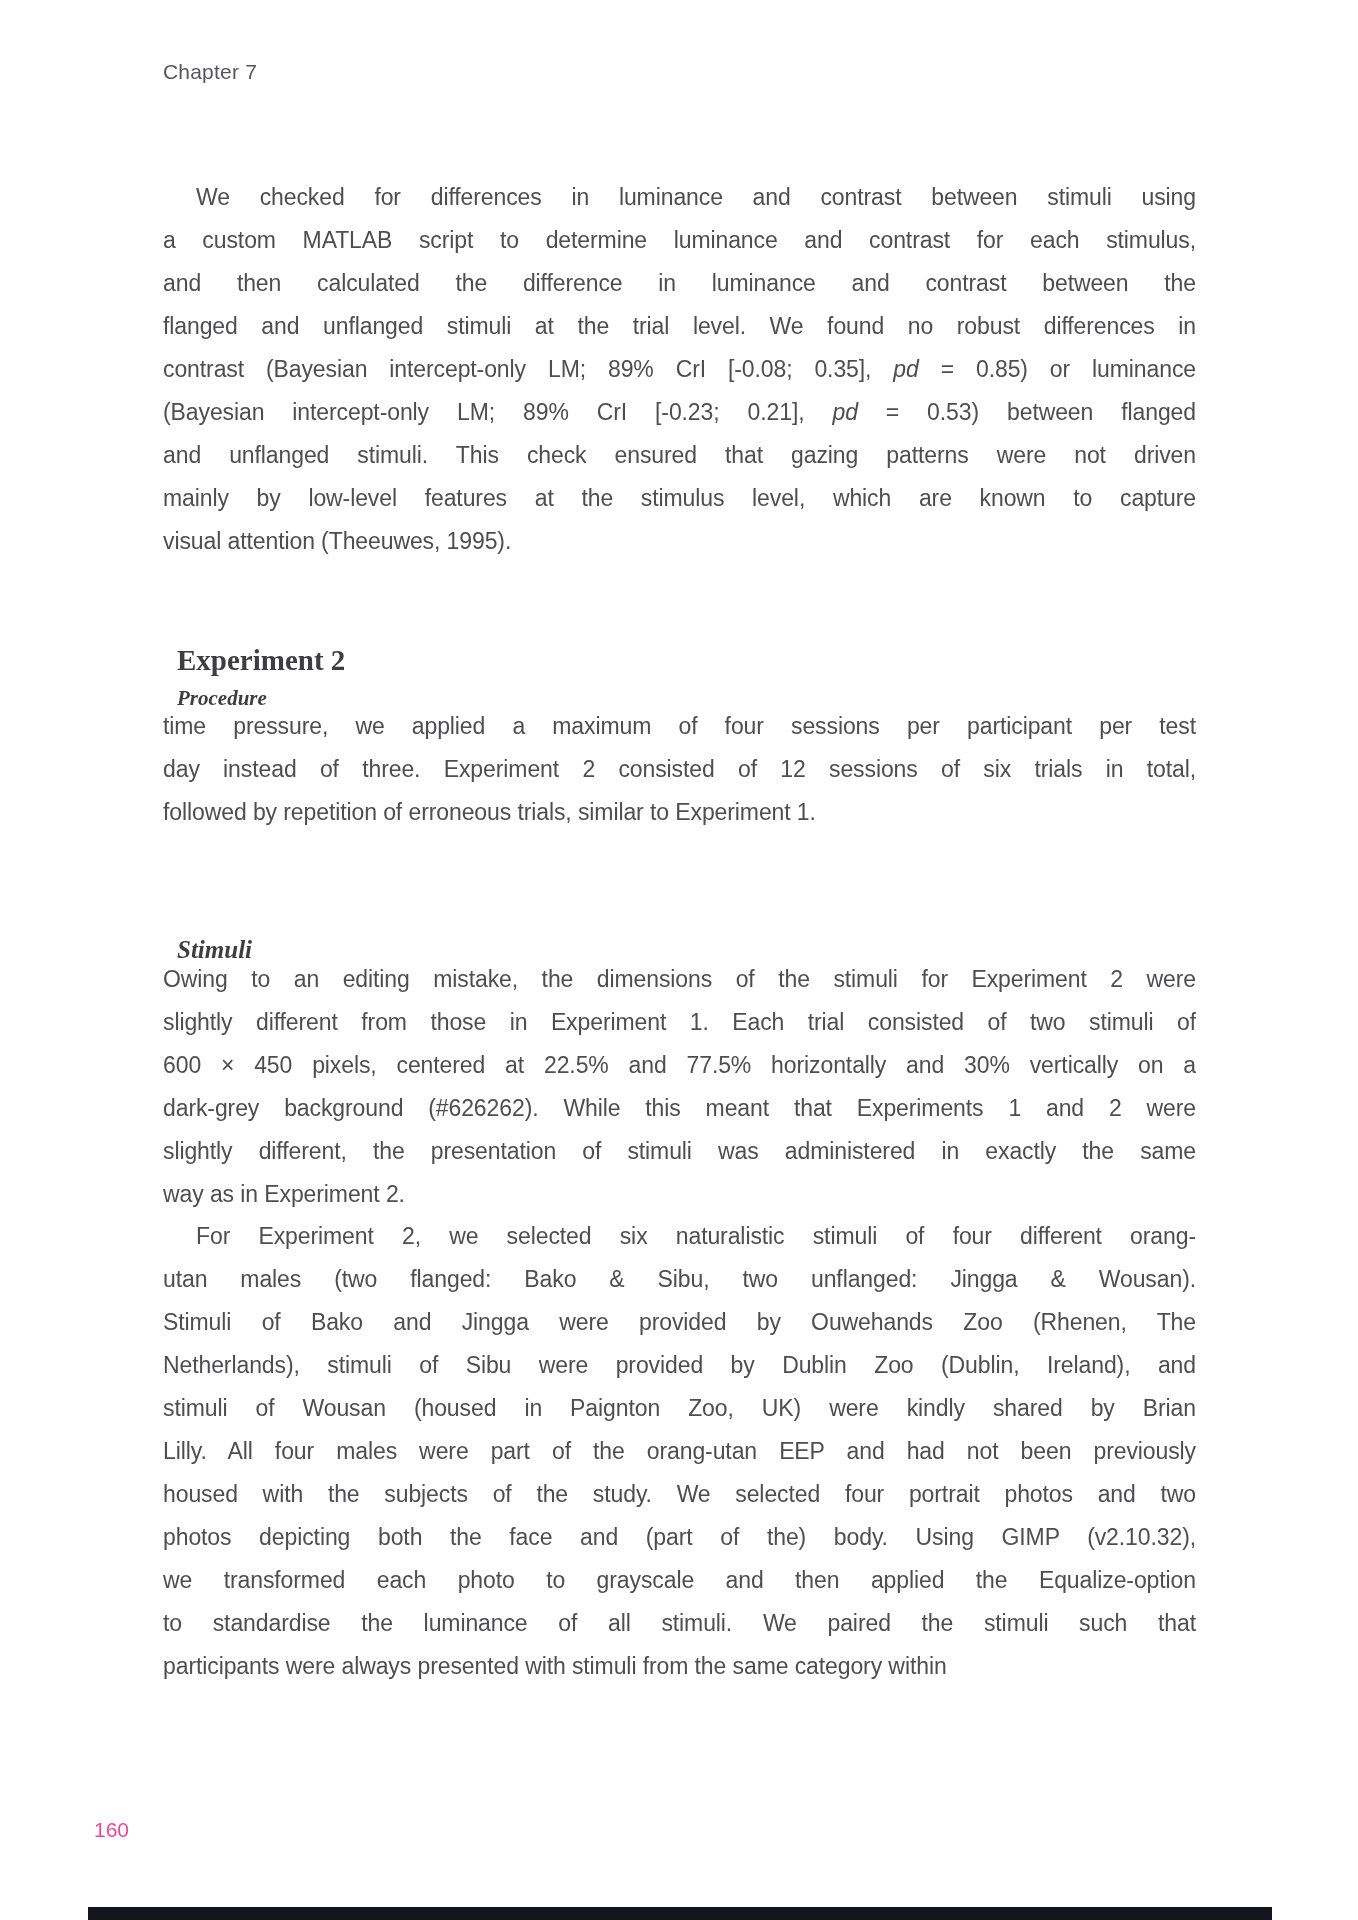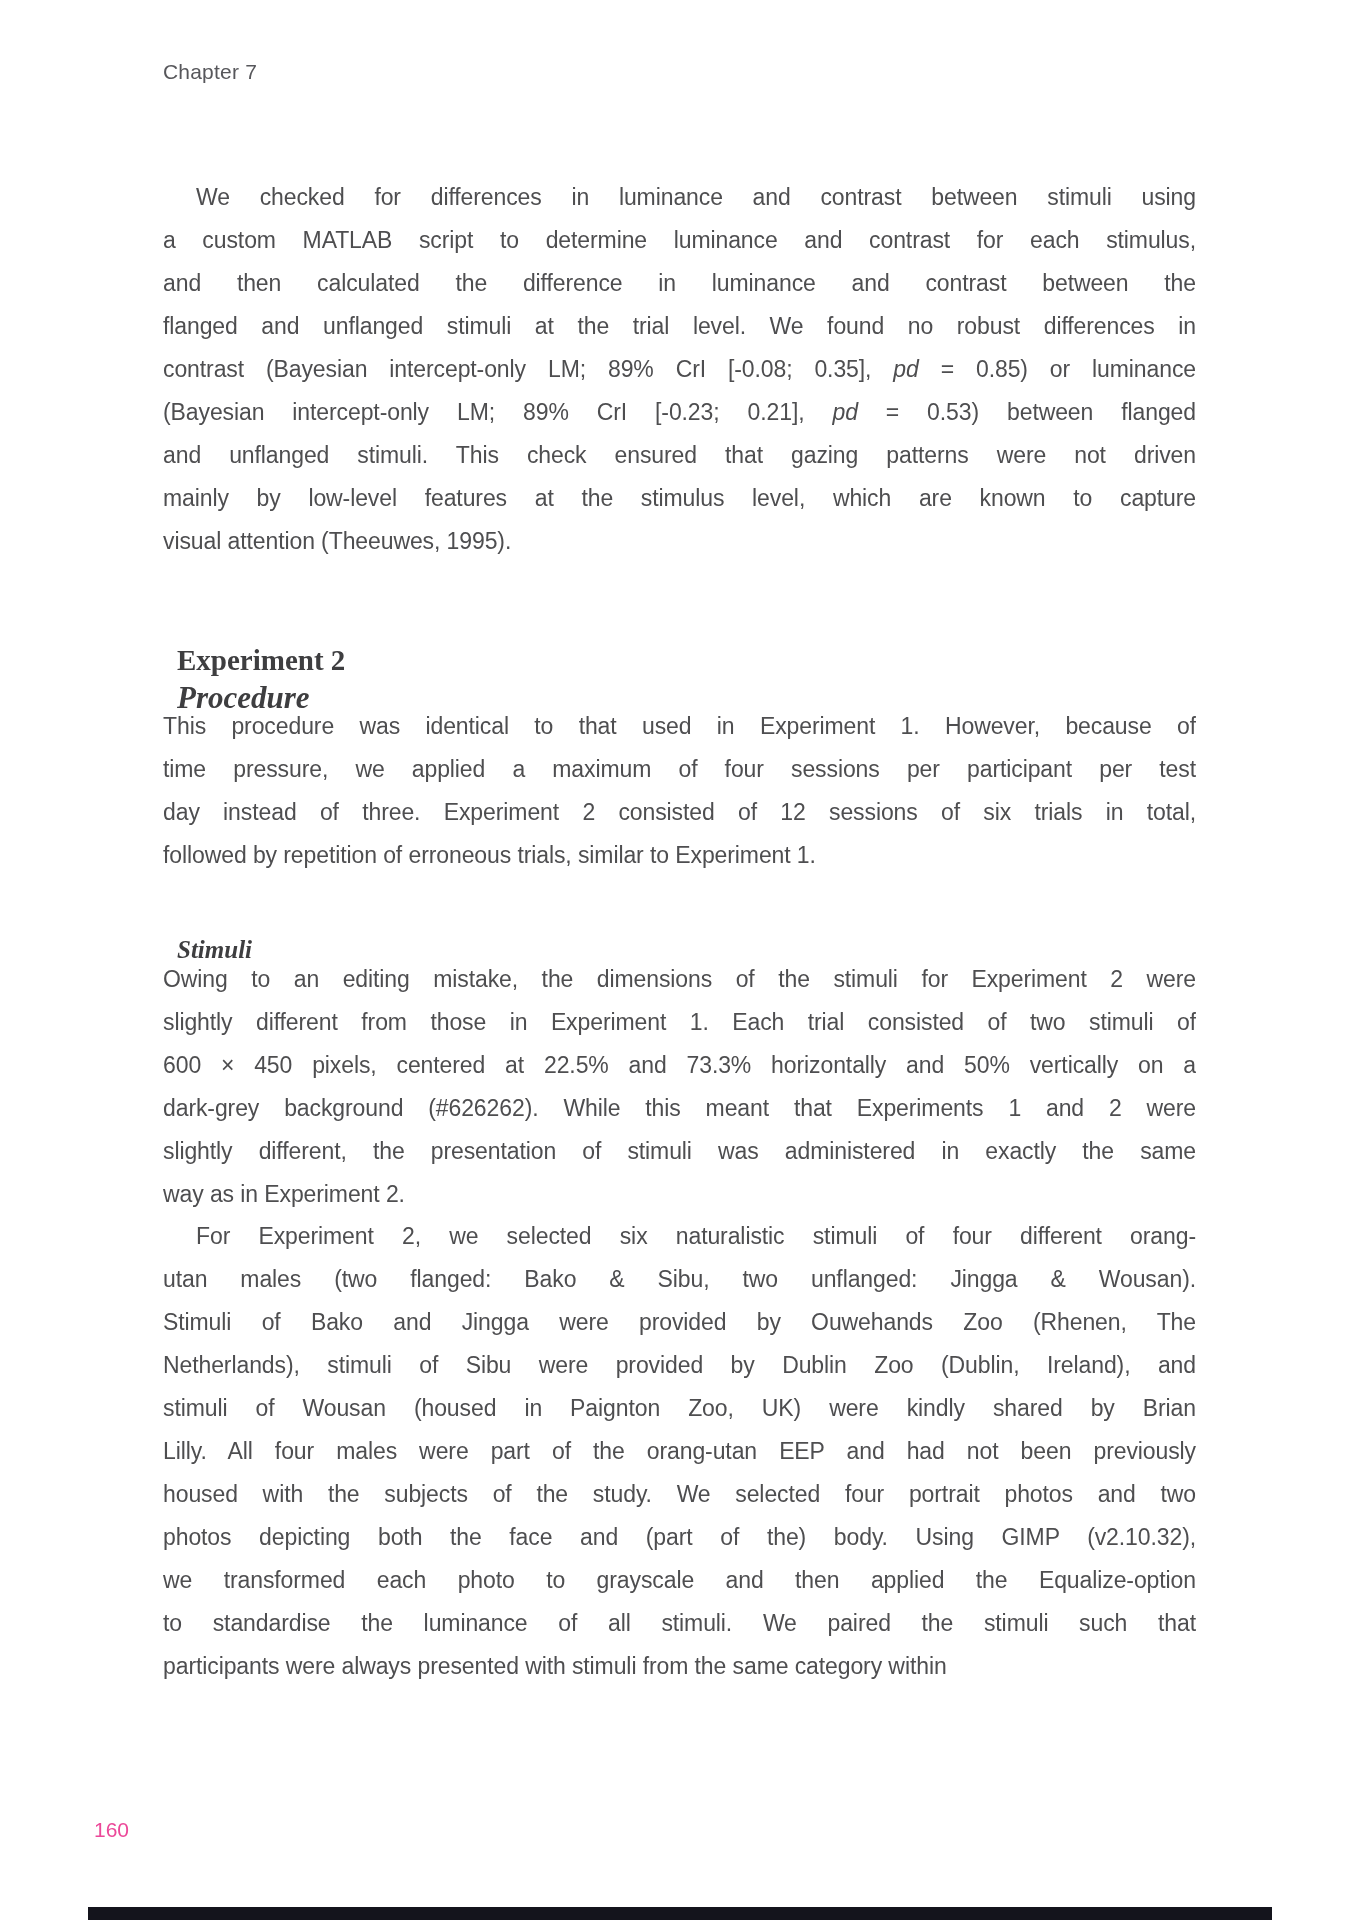--- a/index.html
+++ b/index.html
@@ -25,21 +25,21 @@
     white-space:normal;
   }
   .tline.last { text-align-last:left; }
   .tline.indent { text-indent:33px; }
   .h-serif {
     position:absolute; left:0; margin:14px;
     font-family:"Liberation Serif", serif;
     color:#3e3e40;
   }
   #h-experiment2 { top:626px; font-size:29px; line-height:40px; font-weight:700; }
-  #h-procedure  { top:666px; font-size:31px; line-height:36px; font-weight:700; font-style:italic; }
+  #h-procedure  { top:666px; font-size:21px; line-height:36px; font-weight:700; font-style:italic; }
   #h-stimuli    { top:918px; font-size:25px; line-height:36px; font-weight:700; font-style:italic; }
   #para-1 { top:164px;margin-top:12px; }
   #para-2 { top:705px; }
   #para-3 { top:958px; }
   #para-4 { top:1215px; }
   .page-number {
     position:absolute; left:94px; top:1818px;
     font-size:21px; color:#ec4899;
   }
   .bottom-bar {
@@ -66,32 +66,31 @@
         <div class="tline">and unflanged stimuli. This check ensured that gazing patterns were not driven</div>
         <div class="tline">mainly by low-level features at the stimulus level, which are known to capture</div>
         <div class="tline last">visual attention (Theeuwes, 1995).</div>
       </div>
 
     <h2 class="h-serif" id="h-experiment2">Experiment 2</h2>
 
     <h3 class="h-serif" id="h-procedure">Procedure</h3>
 
     <div class="para" id="para-2">
-        <div class="tline">This procedure was identical to that used in Experiment 1. However, because of</div>
         <div class="tline">time pressure, we applied a maximum of four sessions per participant per test</div>
         <div class="tline">day instead of three. Experiment 2 consisted of 12 sessions of six trials in total,</div>
         <div class="tline last">followed by repetition of erroneous trials, similar to Experiment 1.</div>
       </div>
 
     <h3 class="h-serif" id="h-stimuli">Stimuli</h3>
 
     <div class="para" id="para-3">
         <div class="tline">Owing to an editing mistake, the dimensions of the stimuli for Experiment 2 were</div>
         <div class="tline">slightly different from those in Experiment 1. Each trial consisted of two stimuli of</div>
-        <div class="tline">600 × 450 pixels, centered at 22.5% and 73.3% horizontally and 50% vertically on a</div>
+        <div class="tline">600 × 450 pixels, centered at 22.5% and 77.5% horizontally and 30% vertically on a</div>
         <div class="tline">dark-grey background (#626262). While this meant that Experiments 1 and 2 were</div>
         <div class="tline">slightly different, the presentation of stimuli was administered in exactly the same</div>
         <div class="tline last">way as in Experiment 2.</div>
       </div>
 
     <div class="para" id="para-4">
         <div class="tline indent">For Experiment 2, we selected six naturalistic stimuli of four different orang-</div>
         <div class="tline">utan males (two flanged: Bako &amp; Sibu, two unflanged: Jingga &amp; Wousan).</div>
         <div class="tline">Stimuli of Bako and Jingga were provided by Ouwehands Zoo (Rhenen, The</div>
         <div class="tline">Netherlands), stimuli of Sibu were provided by Dublin Zoo (Dublin, Ireland), and</div>

